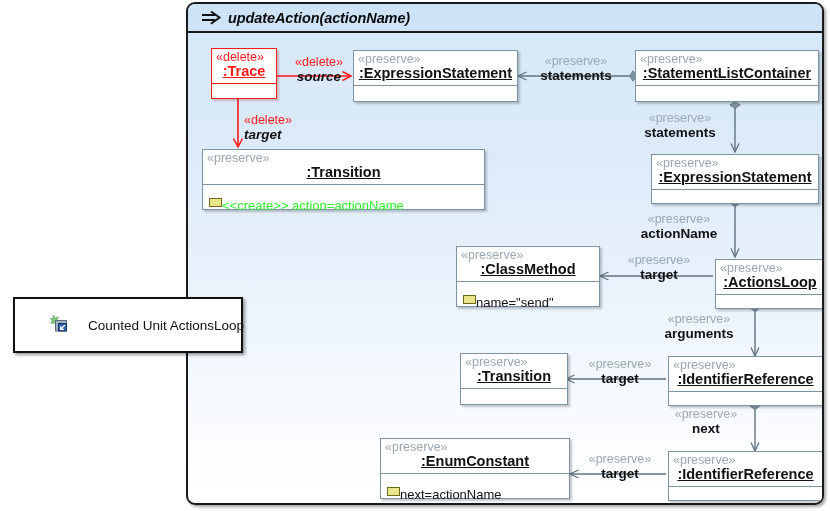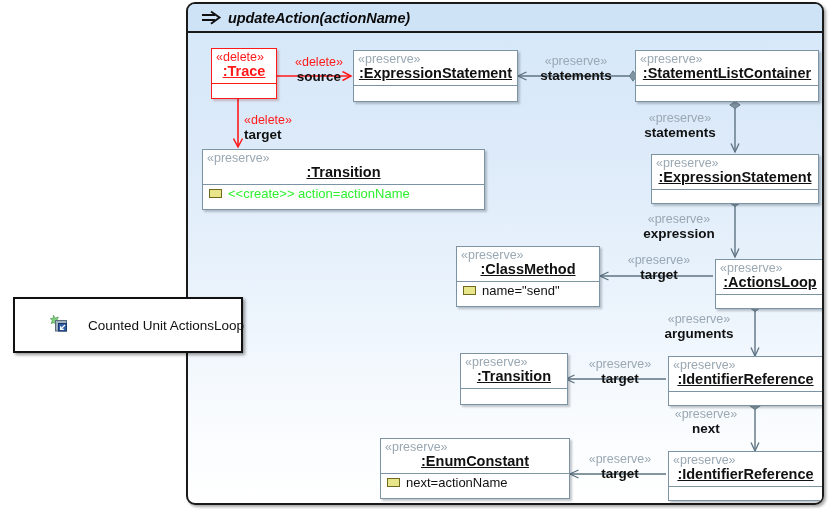--- a/index.html
+++ b/index.html
@@ -74,24 +74,23 @@
     line-height: 1.08;
     padding: 0 4px 3px 4px;
     text-decoration: underline;
     text-underline-offset: 1px;
     white-space: nowrap;
     text-align: center;
   }
   .node .compart {
     border-top: 1px solid #7b93a3;
     min-height: 13px;
-    padding: 1px 4px;
+    padding: 13px 4px;
     display: flex;
-    align-items: center;
-    gap: 6px;
+    gap: 0;
   }
   .node .compart.empty { min-height: 14px; }
   .attr-label {
     font-size: 13px;
     color: #111111;
     white-space: nowrap;
   }
   .attr-label.create { color: #2ff02f; font-weight: normal; }
   .attr-icon {
     display: inline-block;
@@ -122,21 +121,21 @@
     color: #9aa8b3;
   }
   .edge-label .nm {
     display: block;
     font-size: 13.5px;
     font-weight: bold;
     color: #111111;
     margin-top: 1px;
   }
   .edge-label.del .st { color: #ff1a1a; }
-  .edge-label.del .nm { color: #111111; }
+  .edge-label.del .nm { color: #111111; font-style: italic; }
 
   
   #edges {
     position: absolute;
     left: 0; top: 0;
     width: 638px; height: 503px;
     pointer-events: none;
   }
 
   
@@ -315,21 +314,21 @@
       <span class="nm">statements</span>
     </div>
 
     <div class="edge-label" style="left:444px; top:108px; width:96px;">
       <span class="st">«preserve»</span>
       <span class="nm">statements</span>
     </div>
 
     <div class="edge-label" style="left:443px; top:209px; width:96px;">
       <span class="st">«preserve»</span>
-      <span class="nm">expression</span>
+      <span class="nm">actionName</span>
     </div>
 
     <div class="edge-label" style="left:421px; top:250px; width:100px;">
       <span class="st">«preserve»</span>
       <span class="nm">target</span>
     </div>
 
     <div class="edge-label" style="left:461px; top:309px; width:100px;">
       <span class="st">«preserve»</span>
       <span class="nm">arguments</span>

